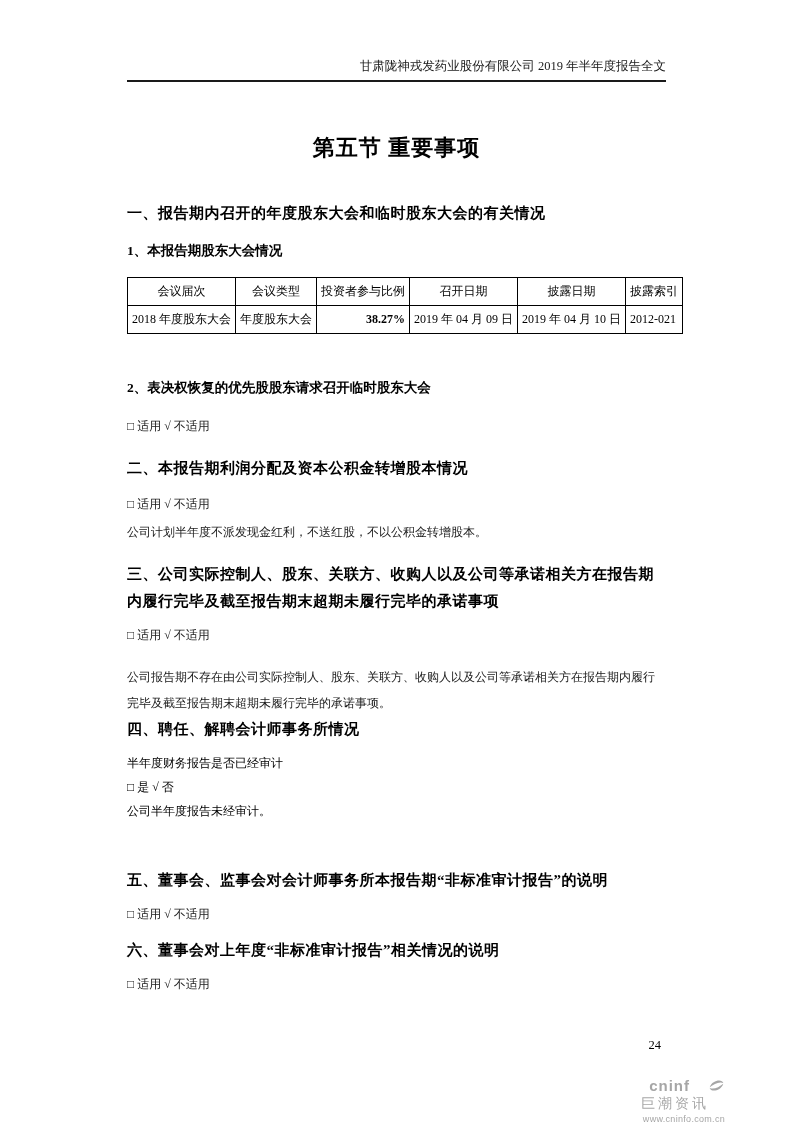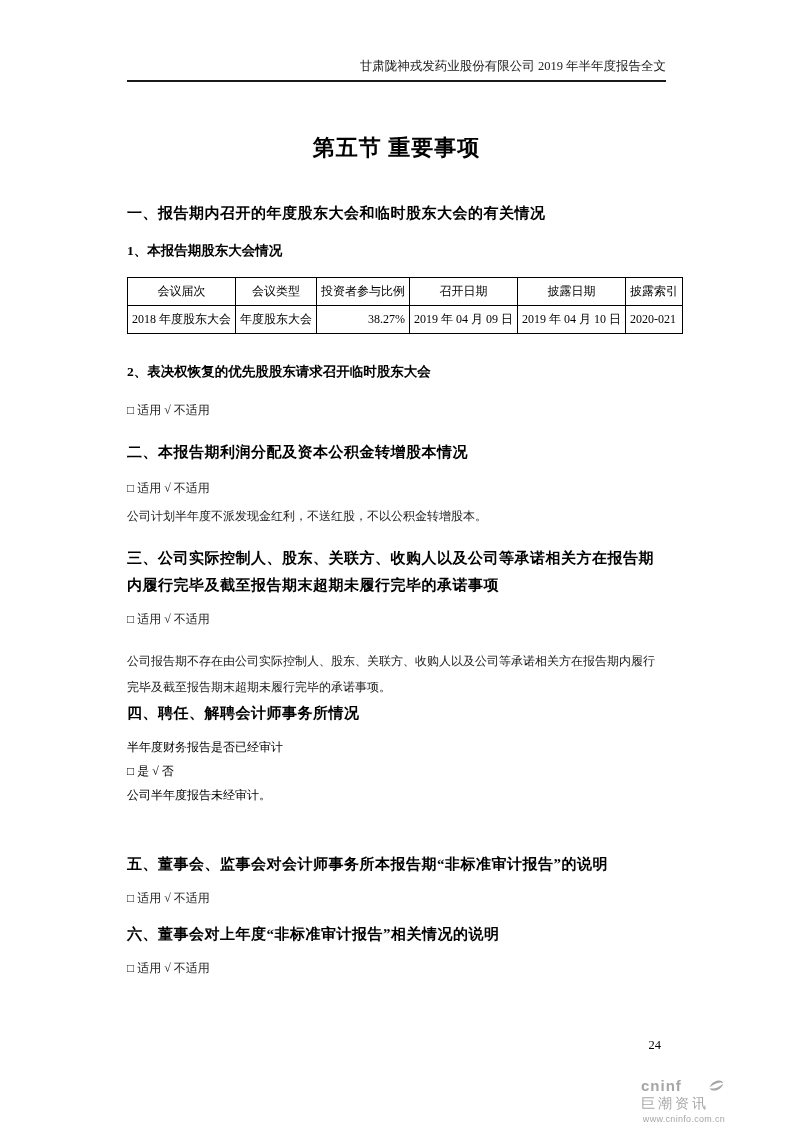--- a/index.html
+++ b/index.html
@@ -54,21 +54,21 @@
   }
   .note {
     font-size: 12px;
     line-height: 26px;
     color: #1a1a1a;
   }
 
   .mt-s1  { margin-top: 38px; }
   .mt-sub1 { margin-top: 14px; }
   .mt-table { margin-top: 16px; }
-  .mt-sub2 { margin-top: 28px; }
+  .mt-sub2 { margin-top: 44px; }
   .mt-chk1 { margin-top: 20px; }
   .mt-s2  { margin-top: 20px; }
   .mt-chk2 { margin-top: 14px; }
   .mt-note2 { margin-top: 6px; }
   .mt-s3  { margin-top: 16px; }
   .mt-chk3 { margin-top: 12px; }
   .mt-note3 { margin-top: 20px; }
   .mt-s4  { margin-top: 0; }
   .s4-group { margin-top: 8px; }
   .s4-group div { font-size: 12px; line-height: 24px; }
@@ -86,41 +86,41 @@
   }
   table.meeting th, table.meeting td {
     border: 1px solid #000;
     padding: 5px 4px;
     font-weight: normal;
     white-space: nowrap;
     overflow: hidden;
   }
   table.meeting th { text-align: center; }
   table.meeting td { text-align: left; }
-  table.meeting td.num { text-align: right; }
+  table.meeting td.num { text-align: right; font-weight: bold; }
 
   
   .page-number {
     position: absolute;
     top: 1038px;
     right: 74px;
     font-size: 12.5px;
   }
   .logo {
     position: absolute;
     top: 1077px;
     right: 10px;
     color: #a6a6a6;
     text-align: right;
     font-family: "Liberation Sans", "DejaVu Sans", sans-serif;
   }
   .logo-top {
     display: flex;
     align-items: center;
-    justify-content: space-between;
+    justify-content: flex-end;
     gap: 18px;
   }
   .logo-brand {
     font-weight: bold;
     font-size: 15px;
     letter-spacing: 1px;
     line-height: 16px;
   }
   .logo-swirl { width: 17px; height: 17px; }
   .logo-cn {
@@ -168,21 +168,21 @@
         <th>召开日期</th>
         <th>披露日期</th>
         <th>披露索引</th>
       </tr>
       <tr>
         <td>2018 年度股东大会</td>
         <td>年度股东大会</td>
         <td class="num">38.27%</td>
         <td>2019 年 04 月 09 日</td>
         <td>2019 年 04 月 10 日</td>
-        <td>2020-021</td>
+        <td>2012-021</td>
       </tr>
     </tbody>
       </table>
 
     <div class="h-sub mt-sub2">2、表决权恢复的优先股股东请求召开临时股东大会</div>
     <div class="check-line mt-chk1">□ 适用 √ 不适用</div>
 
     <div class="h-major mt-s2">二、本报告期利润分配及资本公积金转增股本情况</div>
     <div class="check-line mt-chk2">□ 适用 √ 不适用</div>
     <div class="note mt-note2">公司计划半年度不派发现金红利，不送红股，不以公积金转增股本。</div>

